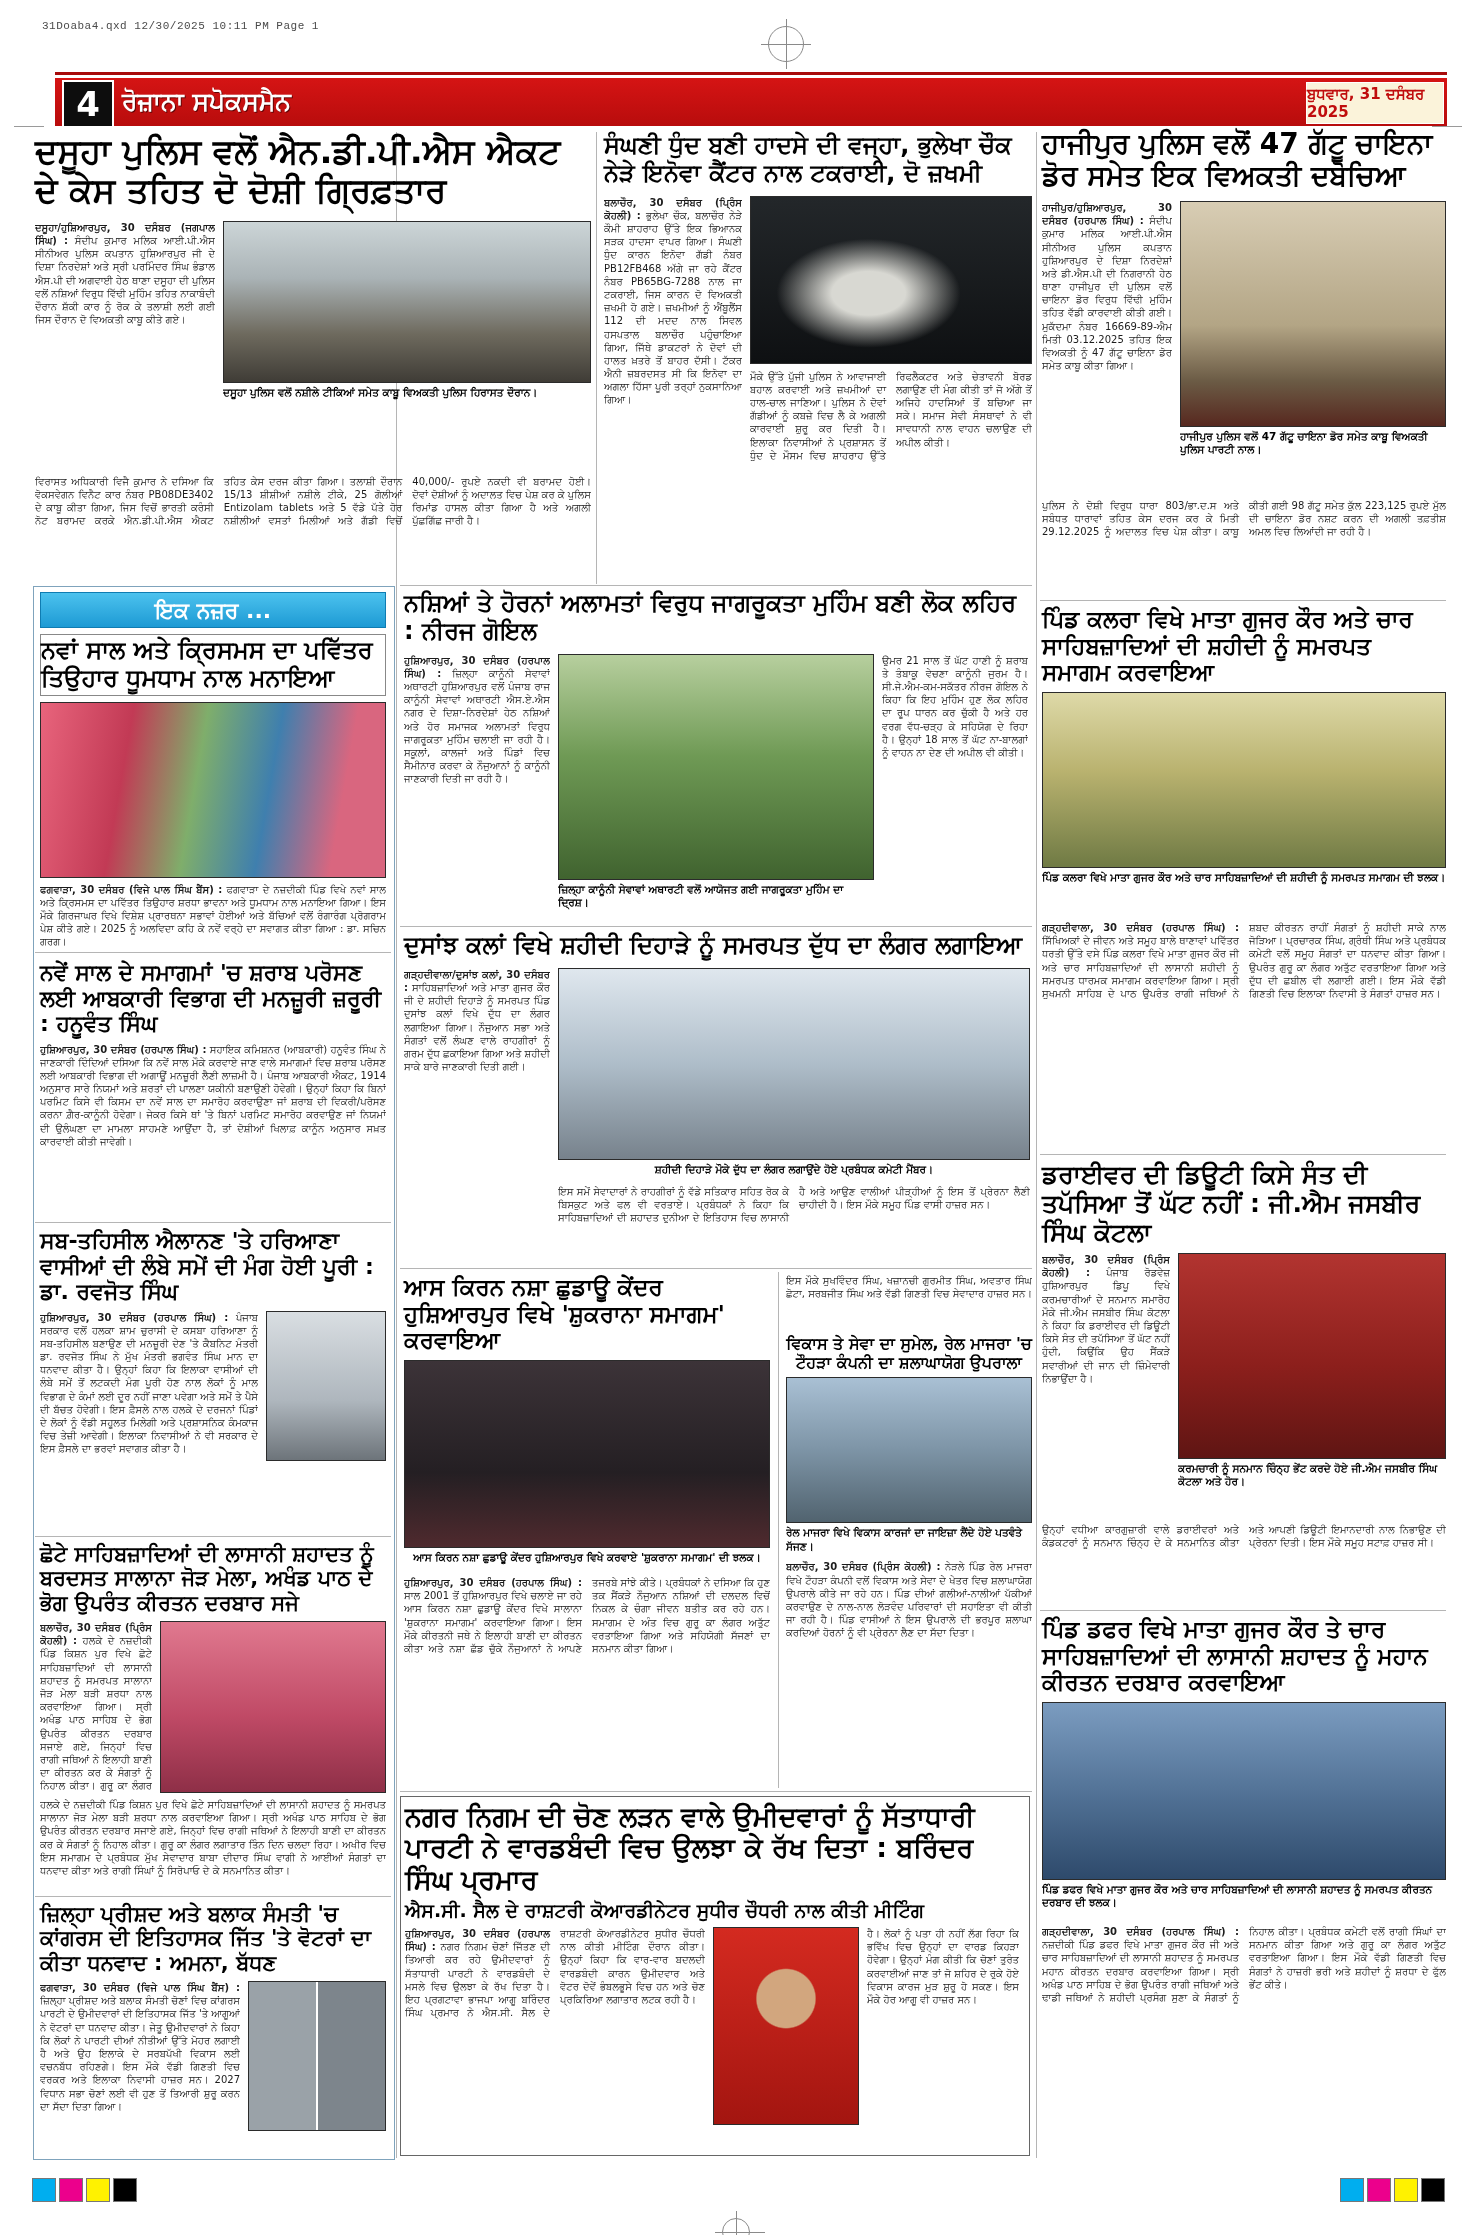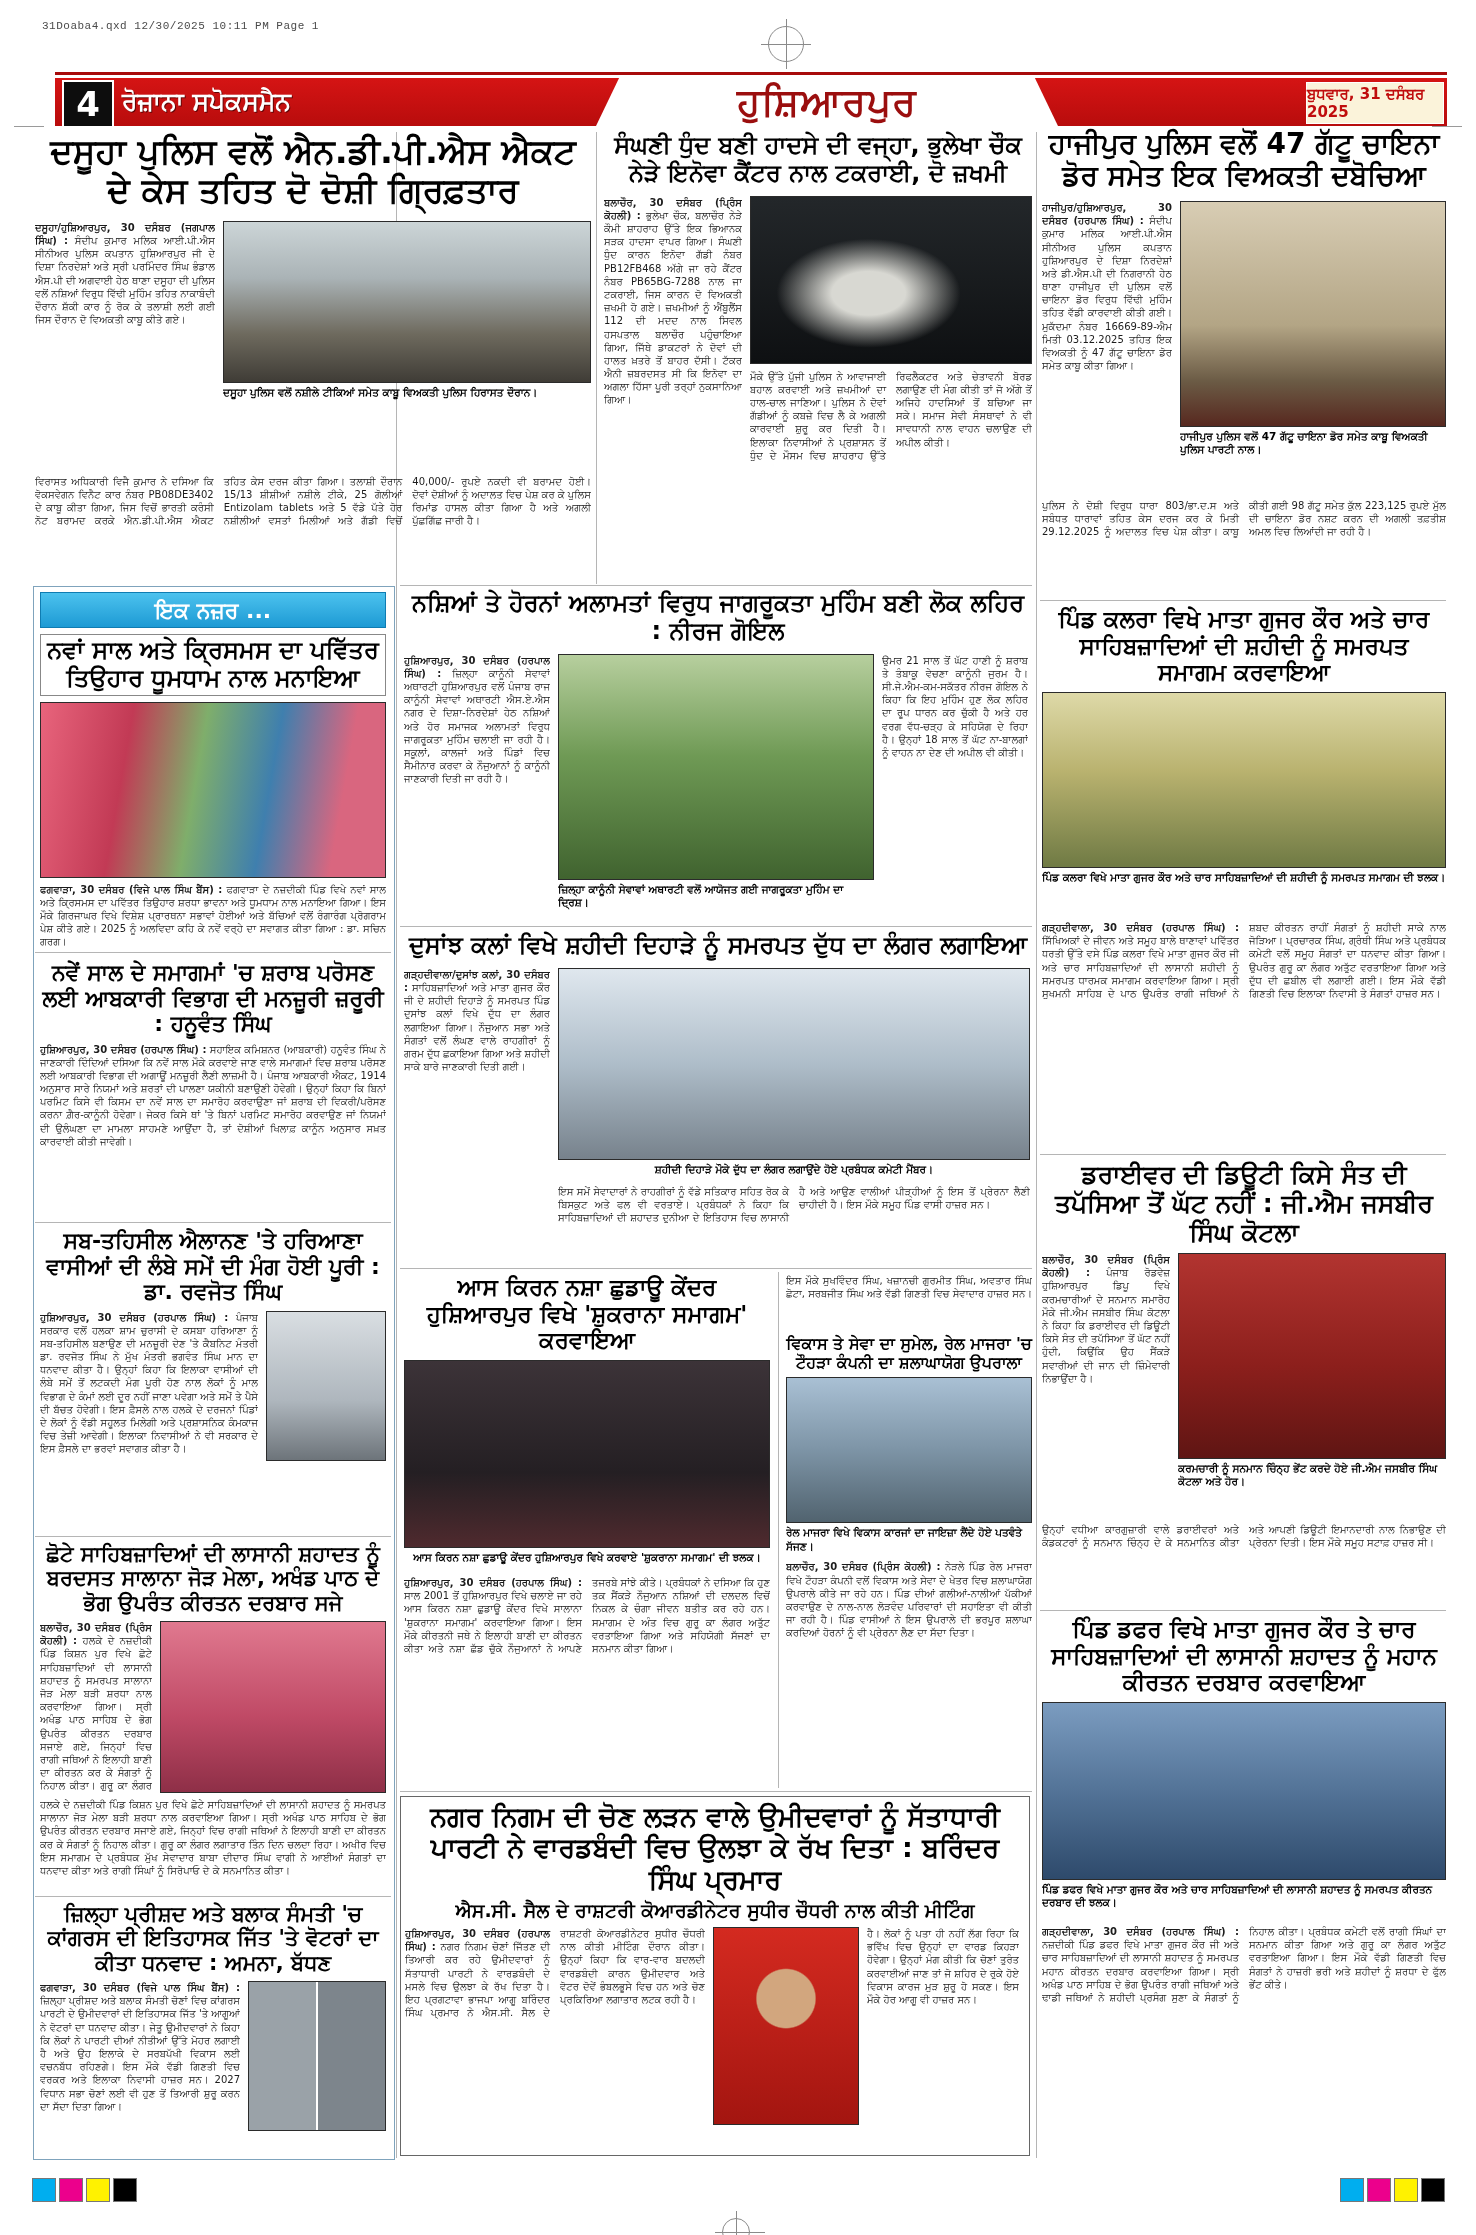--- a/index.html
+++ b/index.html
@@ -14,21 +14,21 @@
   .cropline{background:#9a9a9a;}
   
   .mast-band{background:linear-gradient(180deg,#d51414,#b80c0c);}
   .mast-topline{background:#a70b0b;}
   .pagenum{background:#0d0d0d;color:#fff;font-weight:bold;font-size:34px;display:flex;align-items:center;justify-content:center;border:2px solid #fff;}
   .papername{color:#fff;font-weight:bold;font-size:25px;text-shadow:1px 1px 0 #5e0505;display:flex;align-items:center;}
   .mast-notch{background:#fff;clip-path:polygon(5% 0,95% 0,100% 100%,0 100%);display:flex;align-items:center;justify-content:center;}
   .edition{color:#9b0e0e;font-weight:bold;font-size:38px;letter-spacing:1px;}
   .datebox{background:#fbf3da;border:1px solid #fff;color:#c00d0d;font-weight:bold;font-size:15px;display:flex;align-items:center;justify-content:center;}
   
-  .hl{font-weight:bold;color:#000;text-align:center;line-height:1.16;}
+  .hl{font-weight:bold;color:#000;line-height:1.16;}
   .body-txt{font-size:10px;line-height:1.32;text-align:justify;color:#1c1c1c;overflow:hidden;}
   .dateline{font-weight:bold;}
   .cap{font-weight:bold;font-size:10.5px;line-height:1.25;color:#000;overflow:hidden;}
   .cols2{column-count:2;column-gap:10px;}
   .cols3{column-count:3;column-gap:10px;}
   .photo{border:1px solid #2b2b2b;box-sizing:border-box;}
   .vrule{background:#b5b5b5;width:1px;}
   .hrule{background:#b5b5b5;height:1px;}
   .leftbox{border:1px solid #7fa3bc;}
   .boxed{border:1px solid #666;}
@@ -61,23 +61,20 @@
 
   <div class="abs slug" style="left:42px;top:20px;">31Doaba4.qxd  12/30/2025  10:11 PM  Page 1</div>
   <div class="abs crosshair" style="left:768px;top:26px;"></div>
   <div class="abs cropline" style="left:14px;top:126px;width:30px;height:1px;"></div>
   <div class="abs cropline" style="left:1432px;top:126px;width:30px;height:1px;"></div>
 
   <div class="abs mast-topline" style="left:55px;top:72px;width:1392px;height:3px;"></div>
   <div class="abs mast-band" style="left:55px;top:78px;width:1392px;height:48px;"></div>
   <div class="abs pagenum" style="left:62px;top:80px;width:48px;height:44px;">4</div>
   <div class="abs papername" style="left:122px;top:80px;height:44px;">ਰੋਜ਼ਾਨਾ ਸਪੋਕਸਮੈਨ</div>
-  <div class="abs mast-notch" style="left:596px;top:78px;width:462px;height:48px;">
-    <span class="edition">ਹੁਸ਼ਿਆਰਪੁਰ</span>
-  </div>
   <div class="abs datebox" style="left:1306px;top:82px;width:136px;height:40px;">ਬੁਧਵਾਰ, 31 ਦਸੰਬਰ 2025</div>
 
   <div class="abs vrule" style="left:596px;top:132px;height:452px;"></div>
   <div class="abs vrule" style="left:1036px;top:132px;height:2026px;"></div>
   <div class="abs vrule" style="left:396px;top:132px;height:2026px;"></div>
   <div class="abs vrule" style="left:778px;top:1272px;height:516px;"></div>
   <div class="abs hrule" style="left:400px;top:585px;width:632px;"></div>
   <div class="abs hrule" style="left:400px;top:926px;width:632px;"></div>
   <div class="abs hrule" style="left:400px;top:1268px;width:632px;"></div>
   <div class="abs hrule" style="left:400px;top:1791px;width:632px;"></div>

